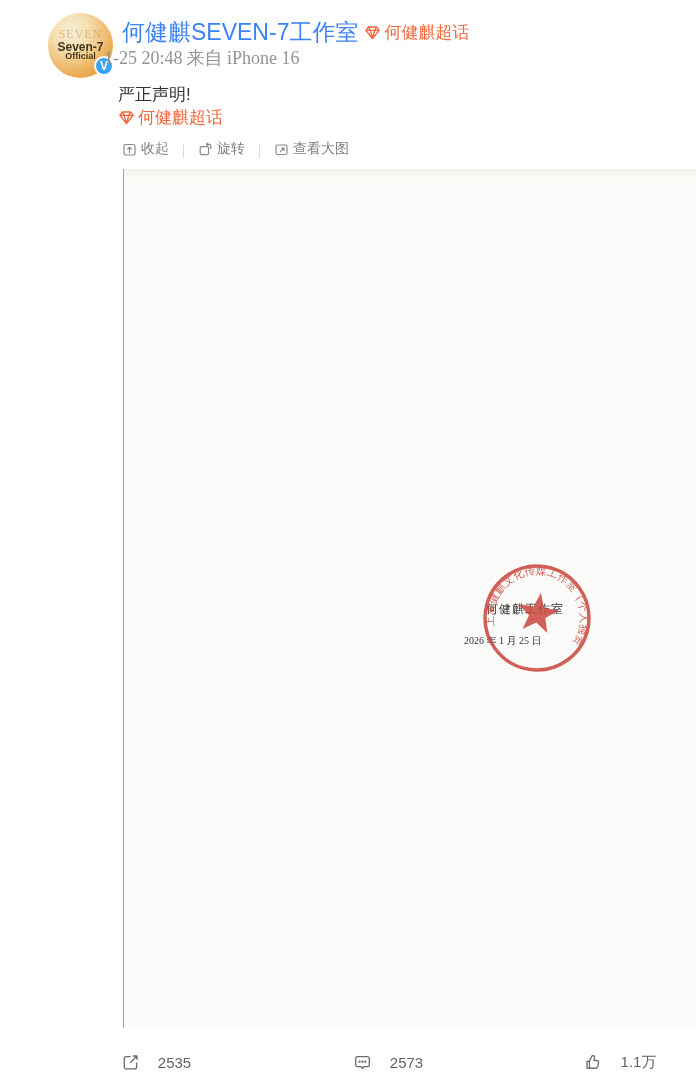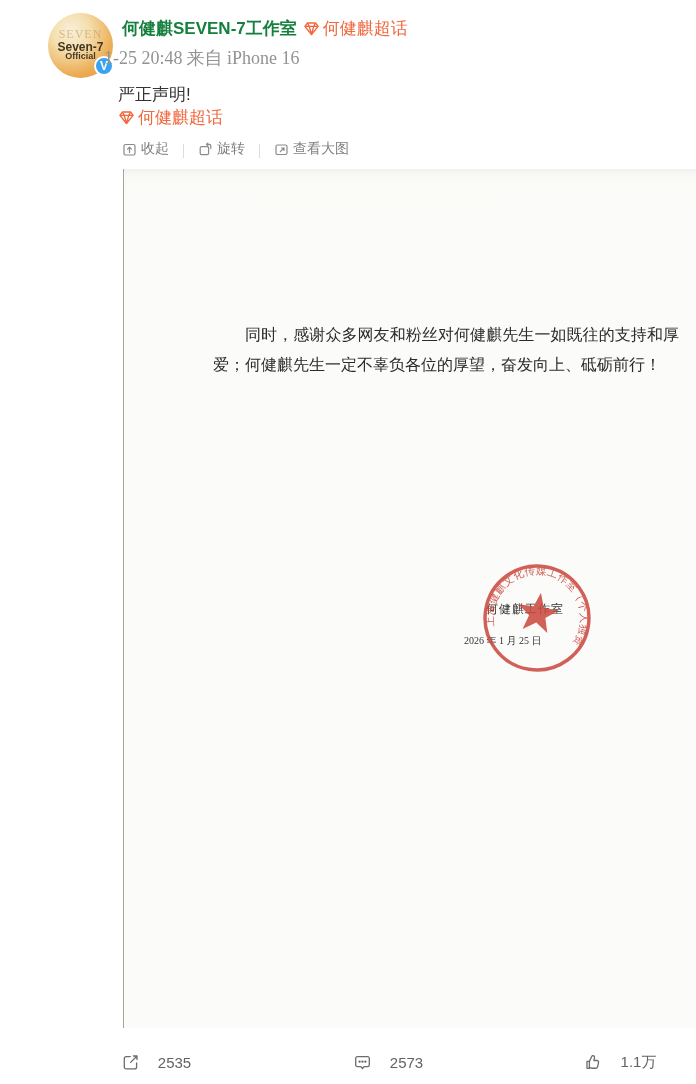--- a/index.html
+++ b/index.html
@@ -15,21 +15,21 @@
     font-family:"Liberation Serif","DejaVu Serif",serif; font-size:12px; letter-spacing:1px;
     color:rgba(190,150,80,.55); }
   .avatar .l1 { position:absolute; left:0; right:0; top:27px; text-align:center;
     font-size:12px; font-weight:bold; color:#433723; }
   .avatar .l2 { position:absolute; left:0; right:0; top:38px; text-align:center;
     font-size:9px; font-weight:bold; color:#433723; }
   .vbadge { position:absolute; left:54px; top:56px; width:20px; height:20px; border-radius:50%;
     background:#3aa3f0; border:2px solid #fff; color:#fff; font-size:12px; font-weight:bold;
     display:flex; align-items:center; justify-content:center; }
   .name-row { position:absolute; left:82px; top:17px; display:flex; align-items:center; gap:6px; }
-  .username { font-size:17px; font-weight:bold; color:#15803d; }
+  .username { font-size:23px; font-weight:normal; color:#3b82f6; }
   .st-link { display:flex; align-items:center; gap:3px; font-size:17px; color:#f2673d; cursor:pointer; }
   .time-row { position:absolute; left:64px; top:46px; font-size:18px; color:#939393;font-family:Liberation Serif, serif; }
   .time-row span { margin-right:4px; }
 
   
   .post-text { position:absolute; left:78px; top:83px; font-size:17px; line-height:23px; color:#333; }
   .topic-line { position:absolute; left:78px; top:106px; display:flex; align-items:center; gap:3px;
     font-size:17px; line-height:23px; color:#f2673d; cursor:pointer; }
 
   
@@ -138,21 +138,20 @@
       </span>
       <span>查看大图</span>
     </span>
   </div>
 
   <div class="paper">
     <div class="tan-edge"></div>
 
 
     <div class="doc-body">
-      <p>同时，感谢众多网友和粉丝对何健麒先生一如既往的支持和厚爱；何健麒先生一定不辜负各位的厚望，奋发向上、砥砺前行！</p>
     </div>
 
     <div class="doc-sig">何健麒工作室</div>
     <div class="doc-date">2026 年 1 月 25 日</div>
 
     <div class="seal">
       <svg width="114" height="114" viewBox="0 0 112 112">
         <circle cx="56" cy="56" r="51" fill="none" stroke="#cc4b42" stroke-width="3.4"></circle>
         <polygon points="56,31 61,45.1 75.9,45.5 64.1,54.6 68.3,69 56,60.5 43.7,69 47.9,54.6 36,45.5 51,45.1" fill="#cc4b42"></polygon>
         <path id="sealArc" d="M 15.6,70.7 A 43,43 0 1 1 96.4,70.7" fill="none"></path>

